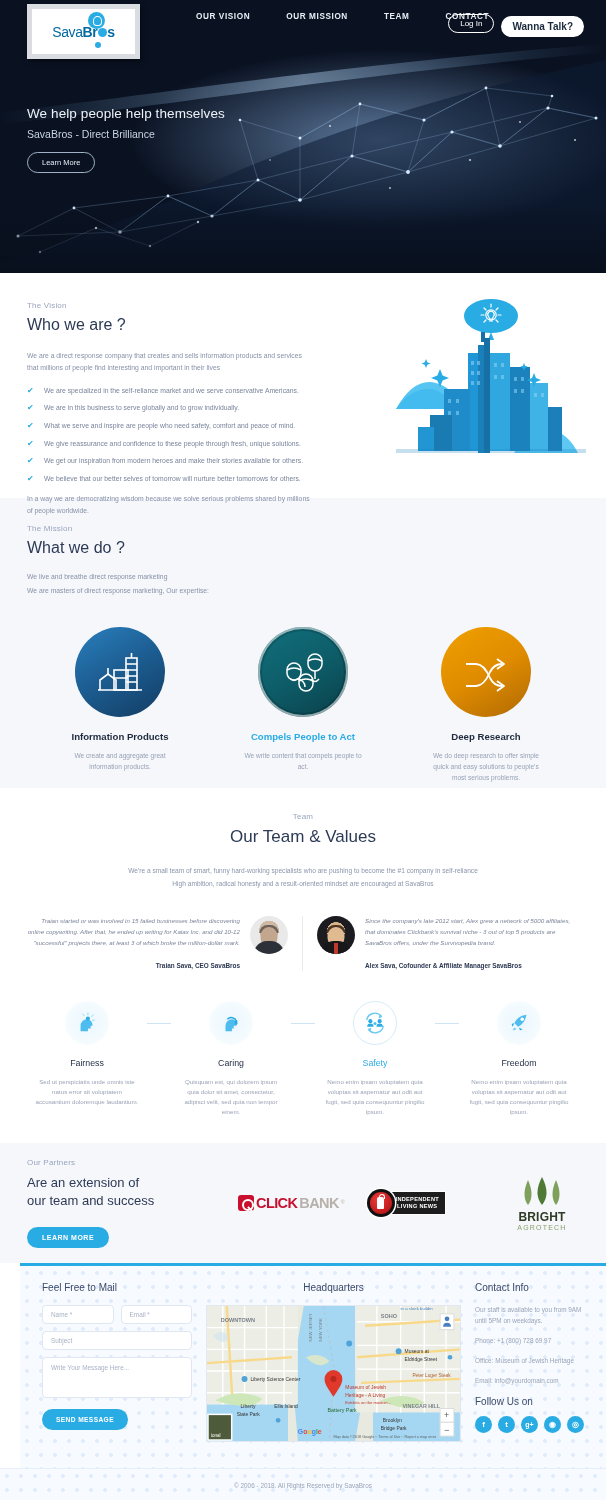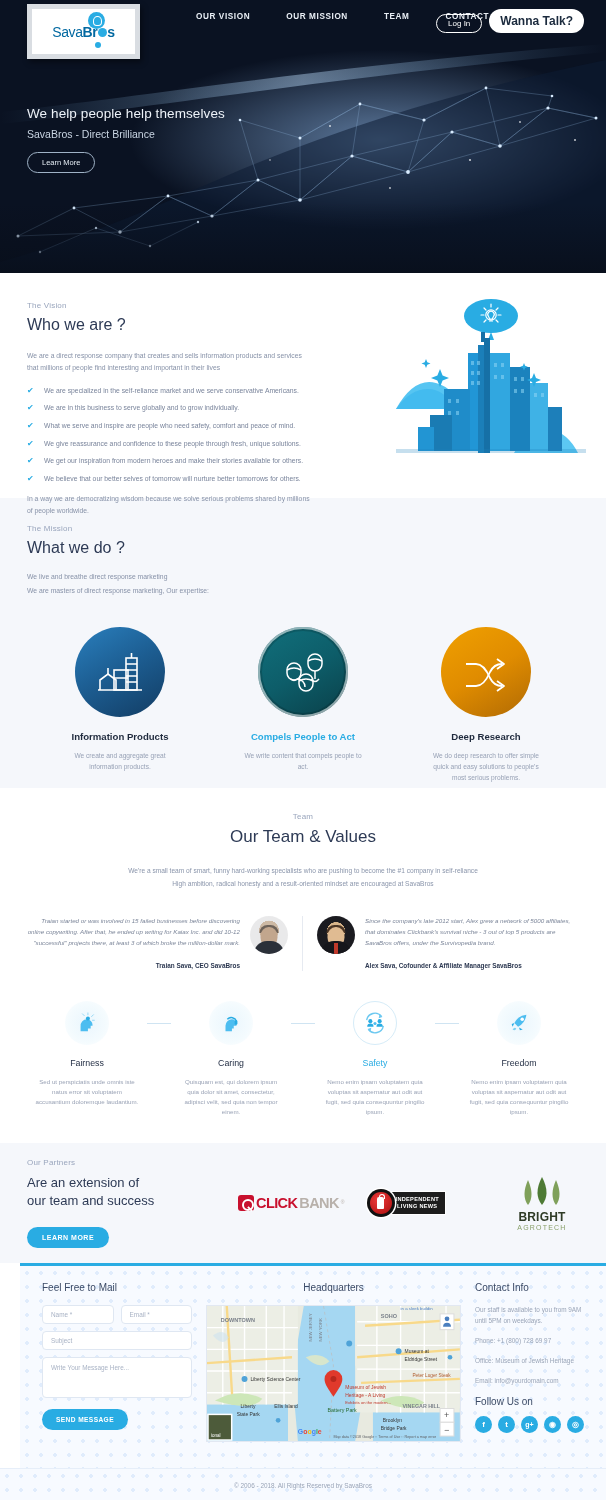--- a/index.html
+++ b/index.html
@@ -23,23 +23,23 @@
   .logo-box{position:absolute;left:27px;top:4px;width:113px;height:55px;background:#fff;
     border:5px solid #d9dde2;box-shadow:2px 3px 6px rgba(0,0,0,.45);display:flex;align-items:center;justify-content:center;}
   .logo-text{font-size:14px;letter-spacing:-.4px;color:#0369a1;position:relative;white-space:nowrap;}
   .logo-text .b{font-weight:bold;}
   .logo-dot-o{display:inline-block;width:9px;height:9px;border-radius:50%;background:#29ace3;vertical-align:middle;margin:0 .5px;}
   .logo-sun{position:absolute;right:10px;top:-12px;width:17px;height:17px;border-radius:50%;background:#29ace3;}
   .logo-sun:after{content:"";position:absolute;left:5px;top:4.5px;width:7px;height:8px;border:1.3px solid #fff;border-radius:50% 50% 40% 40%;}
   .logo-bubble{position:absolute;right:14px;bottom:-8px;width:6px;height:6px;border-radius:50%;background:#29ace3;}
   .navlinks{position:absolute;left:196px;top:12px;display:flex;gap:36px;}
   .navlinks a{color:#e9eef5;font-size:8.2px;letter-spacing:.6px;text-decoration:none;font-weight:bold;}
-  .navbtns{position:absolute;right:22px;top:9px;display:flex;gap:7px;align-items:flex-end;}
+  .navbtns{position:absolute;right:22px;top:9px;display:flex;gap:7px;align-items:center;}
   .btn-login{border:1px solid #fff;color:#fff;border-radius:12px;font-size:8px;padding:4px 11px;background:transparent;}
-  .btn-talk{background:#fff;color:#1b2a3d;border:none;border-radius:12px;font-size:12px;padding:5px 11px;font-weight:bold;}
+  .btn-talk{background:#fff;color:#1b2a3d;border:none;border-radius:12px;font-size:10px;padding:5px 11px;font-weight:bold;margin-top:7px;}
 
   .hero-copy{position:absolute;left:27px;top:106px;z-index:5;}
   .hero-h1{color:#eef3f9;font-size:13.5px;font-weight:normal;letter-spacing:.1px;}
   .hero-sub{color:#c8d4e2;font-size:10.5px;margin-top:7px;}
   .btn-learn{margin-top:12px;display:inline-block;border:1px solid #9fb2c6;border-radius:13px;
     color:#e4ecf4;font-size:7.5px;padding:5px 14px;background:transparent;}
 
   
   .vision{padding:28px 27px 20px;position:relative;height:225px;background:#fff;}
   .eyebrow{color:#9aa6bd;font-size:8px;letter-spacing:.2px;}

